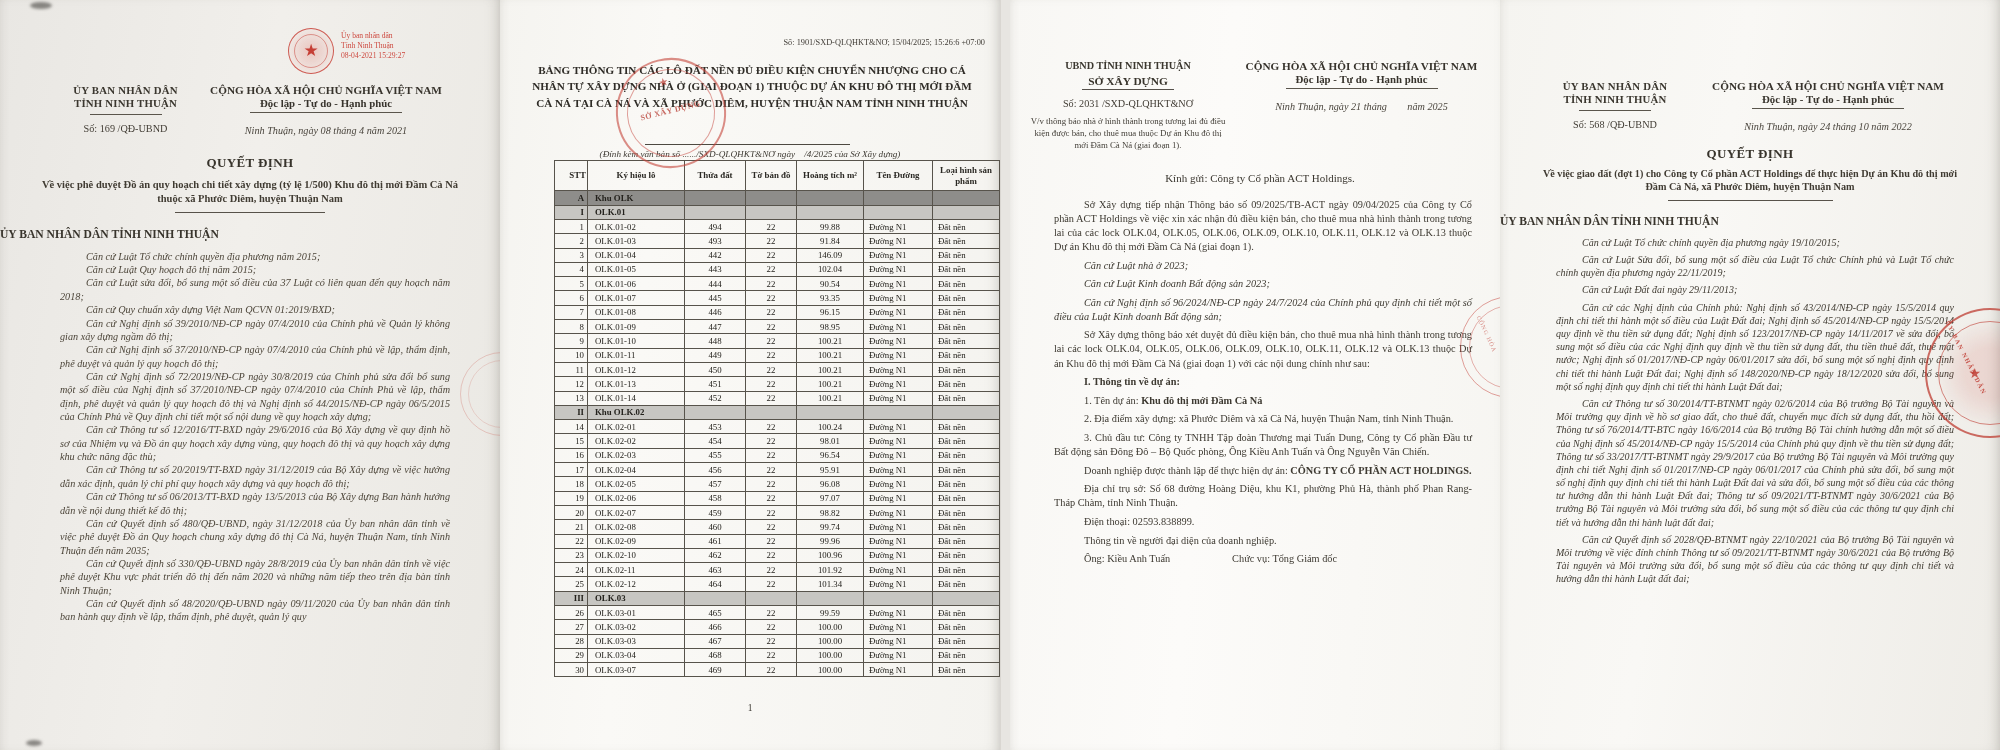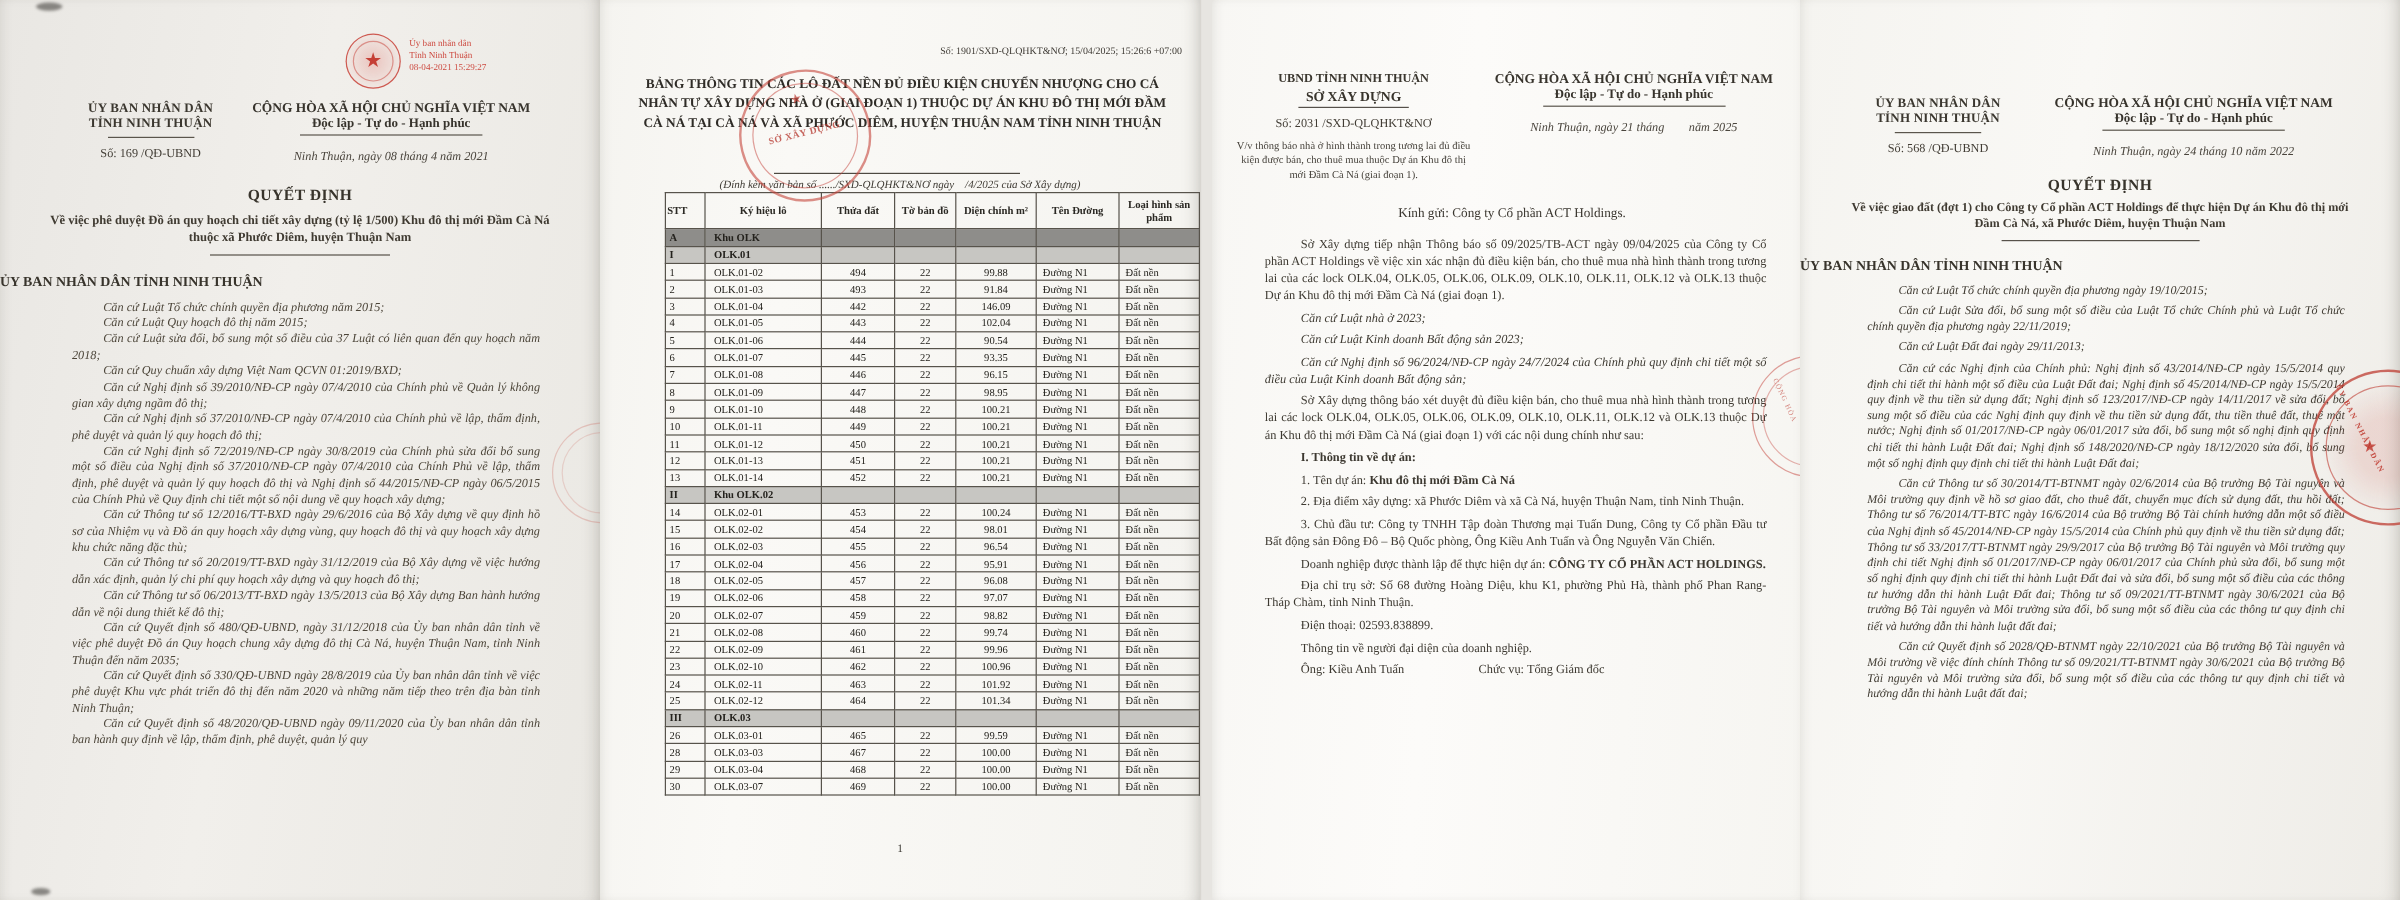--- a/index.html
+++ b/index.html
@@ -64,21 +64,21 @@
           border-radius:50%;transform:rotate(-14deg);z-index:3;}
   .stamp2 .in{position:absolute;inset:9px;border:1px solid rgba(197,68,59,.5);border-radius:50%;}
   .stamp2 .st{position:absolute;top:15px;left:0;right:0;text-align:center;font-size:11px;color:rgba(185,55,45,.7);}
   .stamp2 .lbl{position:absolute;top:46px;left:0;right:0;text-align:center;font-size:8px;font-weight:bold;
           color:rgba(180,52,43,.75);letter-spacing:.5px;}
   #p2 table{position:absolute;top:160px;left:54px;border-collapse:collapse;z-index:1;}
   #p2 table,#p2 th,#p2 td{border:1px solid #57534b;}
   #p2 table{border:1.6px solid #413e37;}
   #p2 th{font-size:8.9px;font-weight:bold;padding:4px 1px;color:#2b2924;line-height:1.2;}
   #p2 td{font-size:8.8px;padding:1.6px 3px;color:#24221d;line-height:1.15;}
-  .c0{width:26px;text-align:left;}
+  .c0{width:26px;text-align:right;}
   .c1{width:86px;text-align:left;padding-left:7px !important;}
   .c2{width:54px;text-align:center;}
   .c3{width:44px;text-align:center;}
   .c4{width:60px;text-align:center;}
   .c5{width:60px;text-align:left;padding-left:5px !important;}
   .c6{width:58px;text-align:left;padding-left:5px !important;}
   #p2 th.c1,#p2 th.c5,#p2 th.c6{text-align:center;padding-left:1px !important;}
   tr.secd td{background:#8e8d8a;font-weight:bold;color:#15140f;}
   tr.secl td{background:#c7c6c2;font-weight:bold;color:#1d1b16;}
   #p2 .pnum{position:absolute;top:703px;left:0;right:0;text-align:center;font-size:9.5px;color:#3a3731;}
@@ -181,21 +181,21 @@
     <div class="st">★</div>
     <div class="lbl">SỞ XÂY DỰNG</div>
   </div>
   <table>
     <thead>
         <tr id="lot-head-row">
           <th class="c0">STT</th>
           <th class="c1">Ký hiệu lô</th>
           <th class="c2">Thửa đất</th>
           <th class="c3">Tờ bản đồ</th>
-          <th class="c4">Diện chính m²</th>
+          <th class="c4">Hoàng tích m²</th>
           <th class="c5">Tên Đường</th>
           <th class="c6">Loại hình sản phẩm</th>
         </tr>
       </thead>
     <tbody id="lot-body">
         <tr class="secd">
           <td class="c0">A</td>
           <td class="c1">Khu OLK</td>
           <td class="c2"></td>
           <td class="c3"></td>
@@ -454,20 +454,29 @@
           <td class="c4"></td>
           <td class="c5"></td>
           <td class="c6"></td>
         </tr>
         <tr>
           <td class="c0">26</td>
           <td class="c1">OLK.03-01</td>
           <td class="c2">465</td>
           <td class="c3">22</td>
           <td class="c4">99.59</td>
+          <td class="c5">Đường N1</td>
+          <td class="c6">Đất nền</td>
+        </tr>
+        <tr>
+          <td class="c0">27</td>
+          <td class="c1">OLK.03-02</td>
+          <td class="c2">466</td>
+          <td class="c3">22</td>
+          <td class="c4">100.00</td>
           <td class="c5">Đường N1</td>
           <td class="c6">Đất nền</td>
         </tr>
         <tr>
           <td class="c0">28</td>
           <td class="c1">OLK.03-03</td>
           <td class="c2">467</td>
           <td class="c3">22</td>
           <td class="c4">100.00</td>
           <td class="c5">Đường N1</td>

